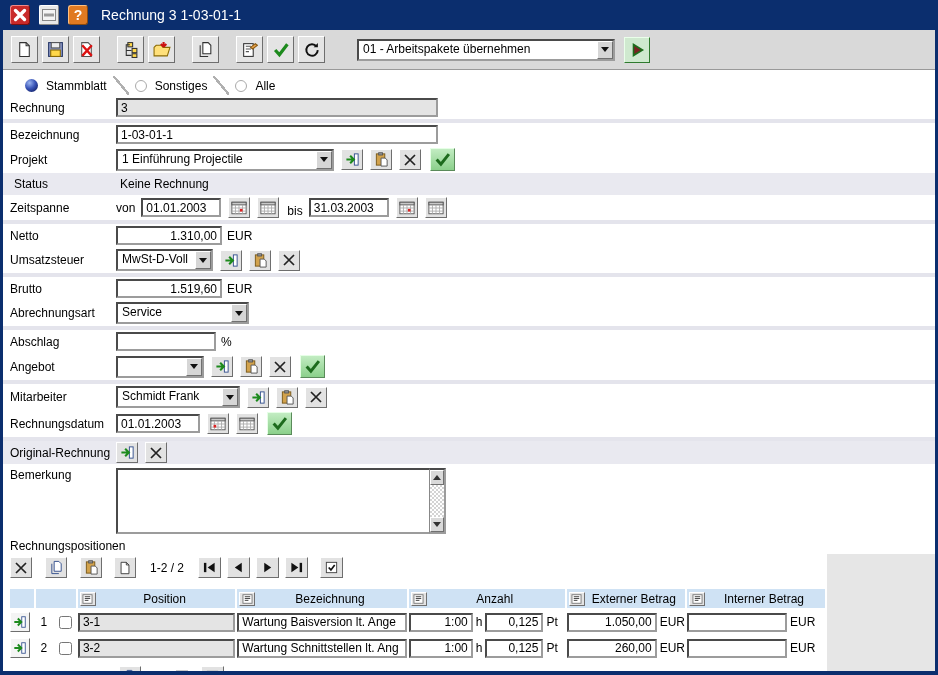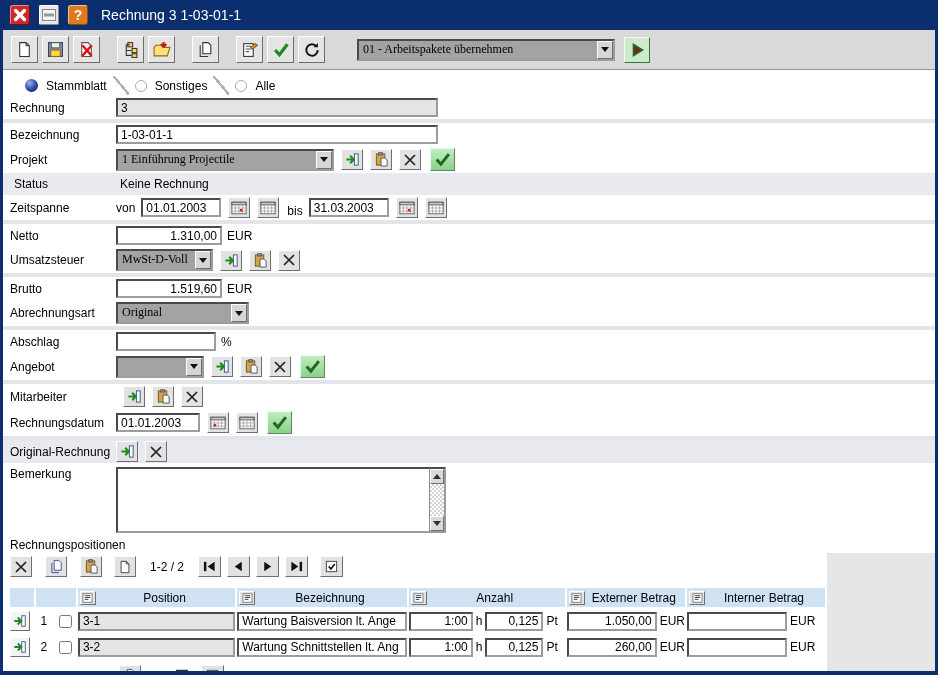--- a/index.html
+++ b/index.html
@@ -14,21 +14,21 @@
   .help-btn { background:#e07a22; border:1px solid; border-color:#ffc080 #8a4a10 #8a4a10 #ffc080; border-radius:3px; color:#fff; font-weight:bold; font-size:14px; }
   .titletext { color:#fff; font-size:14px; margin-left:4px; }
 
   
   .toolbar { height:40px; background:#d9d9d9; border-bottom:1px solid #999; display:flex; align-items:center; padding:0 8px; }
   .toolbtn { width:27px; height:27px; background:#e4e4e4; border:1px solid; border-color:#fff #6e6e6e #6e6e6e #fff; display:flex; align-items:center; justify-content:center; margin-right:4px; flex:none; }
   .grp { margin-left:13px; }
   .play-btn { width:26px; height:26px; background:#cfe9cf; border:1px solid; border-color:#eaffea #2f7a2f #2f7a2f #eaffea; display:flex; align-items:center; justify-content:center; margin-left:9px; flex:none; }
 
   
-  .fsel { height:22px; border:2px solid; border-color:#4a4a4a #9c9c9c #9c9c9c #4a4a4a; background:#a3a3a3; display:flex; align-items:stretch;font-family:Liberation Serif, serif; }
+  .fsel { height:22px; border:2px solid; border-color:#4a4a4a #9c9c9c #9c9c9c #4a4a4a; background:#ffffff; display:flex; align-items:stretch; }
   .fsel-text { flex:1; padding:1px 4px 0; white-space:nowrap; overflow:hidden; }
   .fsel-btn { width:16px; background:#d6d6d6; border:1px solid; border-color:#fff #707070 #707070 #fff; display:flex; align-items:center; justify-content:center; flex:none; }
   .arr-dn { width:0; height:0; border-left:4px solid transparent; border-right:4px solid transparent; border-top:5px solid #111; }
 
   
   .tabbar { height:19px; margin-top:6px; display:flex; align-items:center; padding-left:16px; }
   .tab { display:flex; align-items:center; gap:8px; padding:0 6px; height:100%; }
   .tabsep { width:16px; height:100%; background:linear-gradient(to top right, transparent 46%, #b0b0b0 46%, #b0b0b0 56%, transparent 56%); }
   .sphere { width:13px; height:13px; border-radius:50%; background:radial-gradient(circle at 35% 30%, #9ab4f0, #3a55b8 45%, #0d1a5e 90%); flex:none; }
   .circle { width:12px; height:12px; border-radius:50%; background:#fff; border:1px solid #aaa; flex:none; }
@@ -314,21 +314,21 @@
 
     <div class="frow">
       <div class="flabel">Brutto</div>
       <input class="txt num" style="width: 106px;" value="1.519,60">
       <span class="unit">EUR</span>
     </div>
 
     <div class="frow">
       <div class="flabel">Abrechnungsart</div>
       <div class="fsel" style="width:133px;">
-        <div class="fsel-text">Original</div>
+        <div class="fsel-text">Service</div>
         <div class="fsel-btn">
             <div class="arr-dn"></div>
           </div>
       </div>
     </div>
 
     <div class="sep"></div>
 
     <div class="frow">
       <div class="flabel">Abschlag</div>
@@ -366,20 +366,26 @@
           <svg width="17" height="15" viewBox="0 0 16 14">
             <path d="M2.5 7 l4 4.5 L14 2" fill="none" stroke="#1d6b1d" stroke-width="2.8"></path>
           </svg>
         </div>
     </div>
 
     <div class="sep"></div>
 
     <div class="frow">
       <div class="flabel">Mitarbeiter</div>
+      <div class="fsel" style="width:124px;">
+        <div class="fsel-text">Schmidt Frank</div>
+        <div class="fsel-btn">
+            <div class="arr-dn"></div>
+          </div>
+      </div>
       <div class="mini">
           <svg width="15" height="15" viewBox="0 0 16 16">
             <rect x="10" y="2" width="4" height="12" fill="#fff" stroke="#33508e"></rect>
             <path d="M1.5 8 h7.5 M5.5 4 l4 4 -4 4" stroke="#1d8a1d" stroke-width="2.2" fill="none"></path>
           </svg>
         </div>
       <div class="mini">
           <svg width="15" height="15" viewBox="0 0 16 16">
             <rect x="2.5" y="2" width="9" height="12" fill="#d2a24c" stroke="#7a5a1a"></rect>
             <rect x="5" y="0.8" width="4" height="2.4" fill="#9a9a9a" stroke="#555"></rect>

